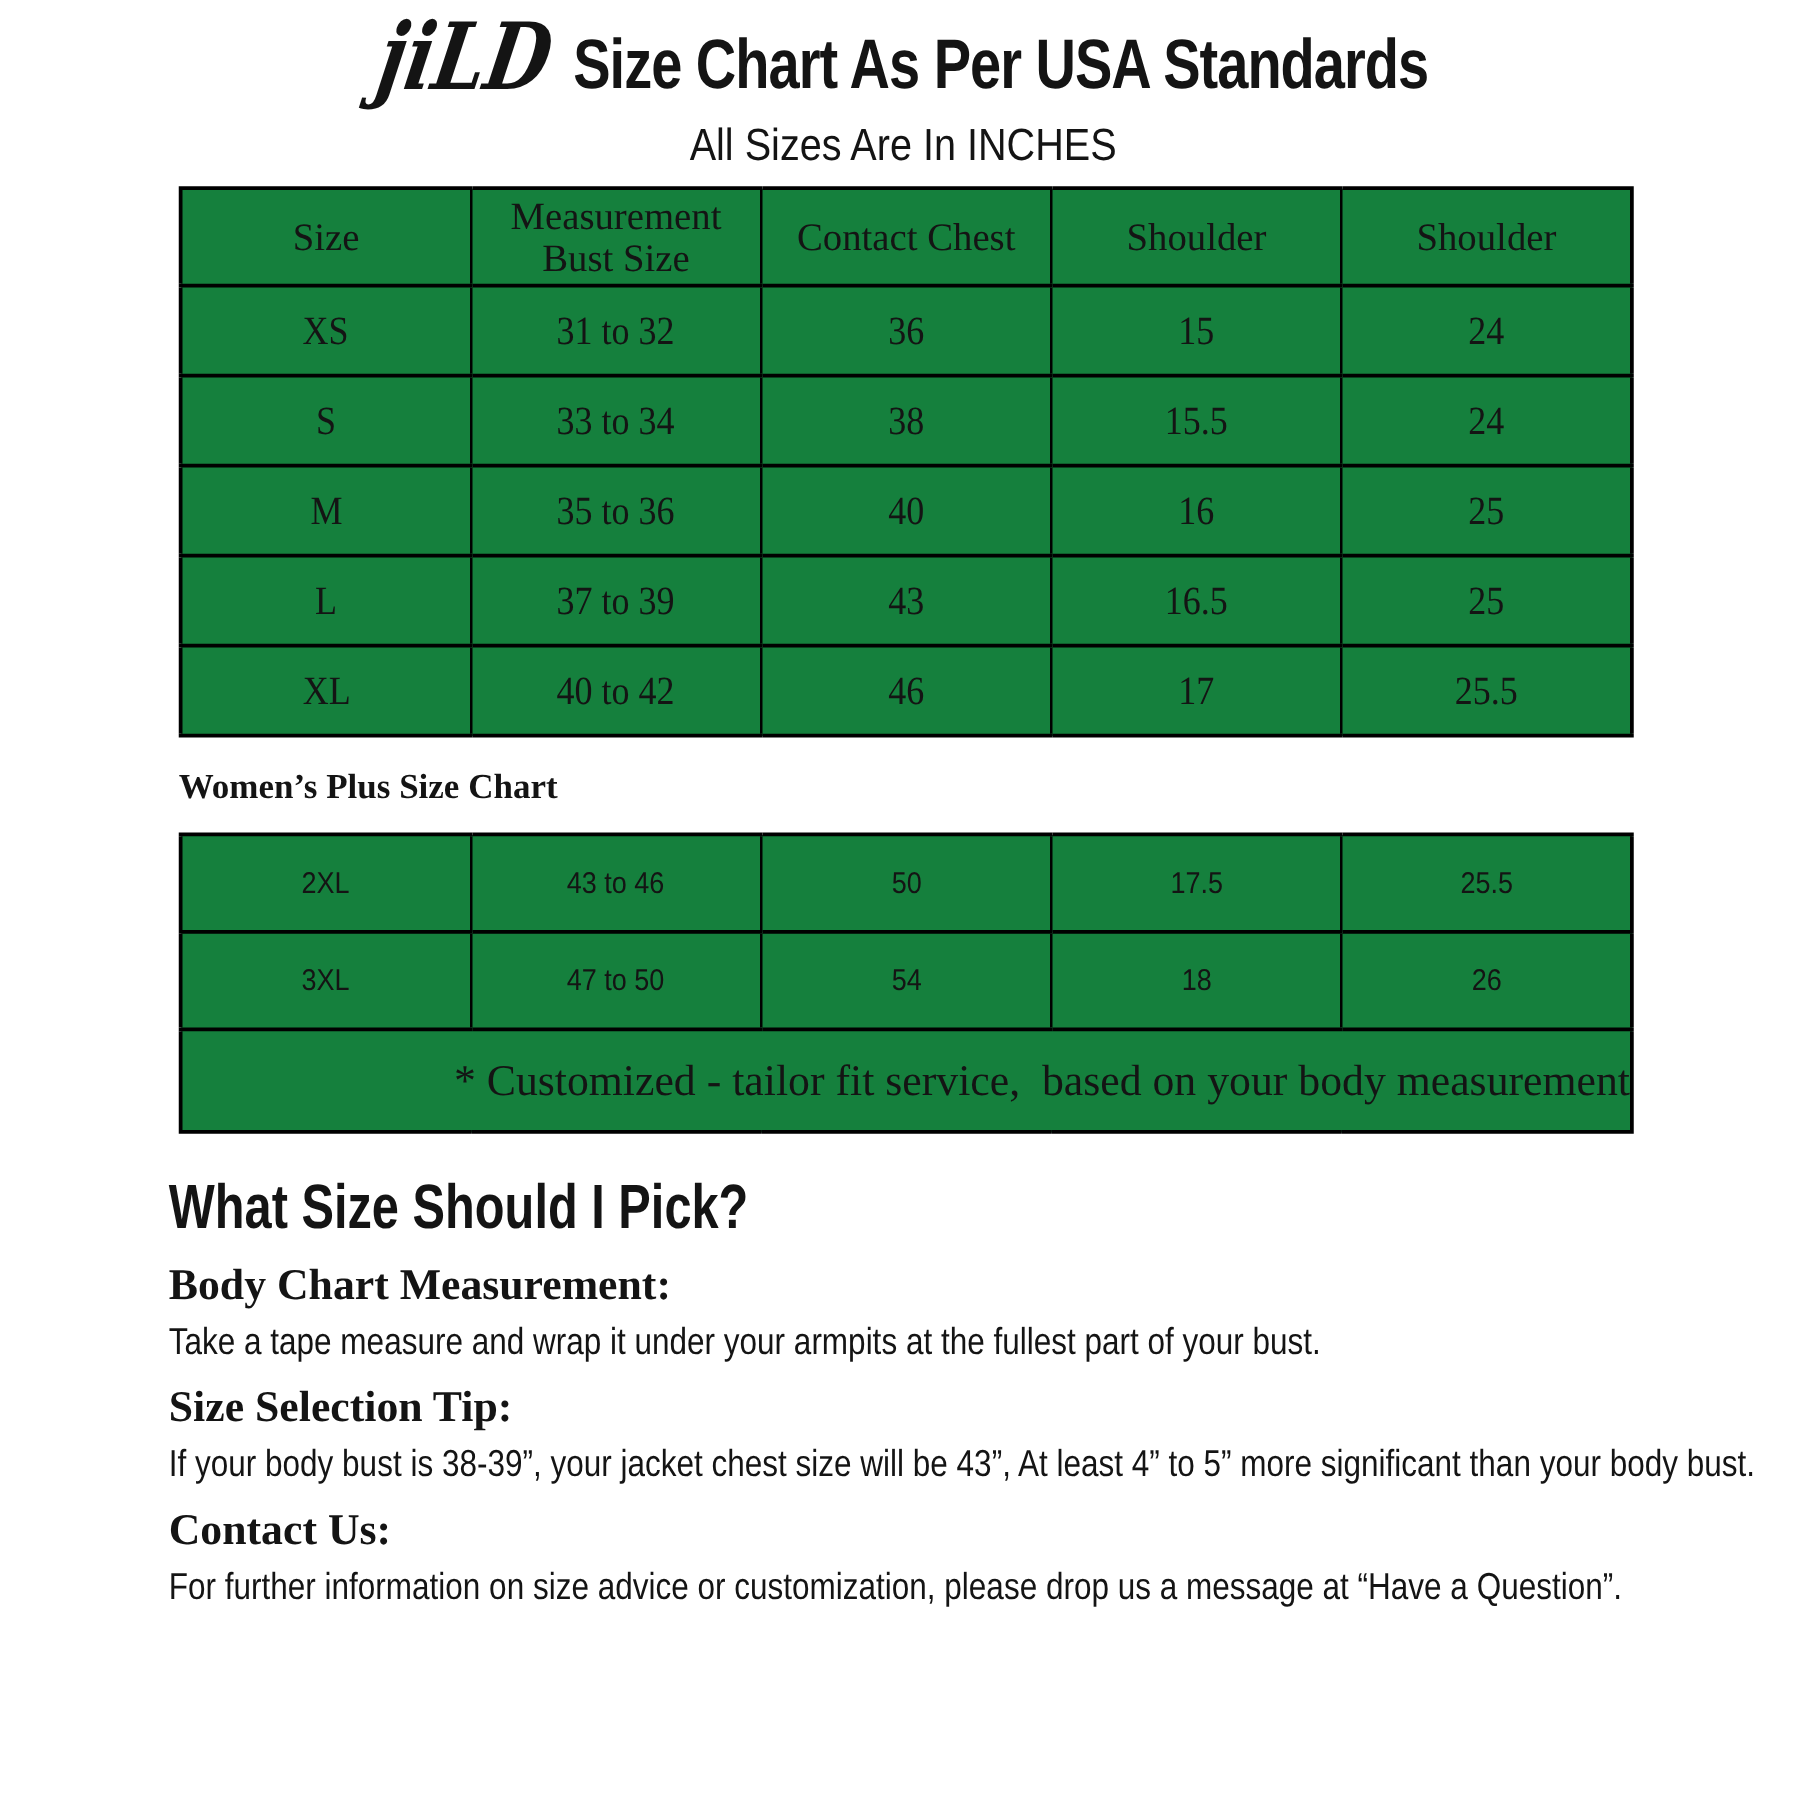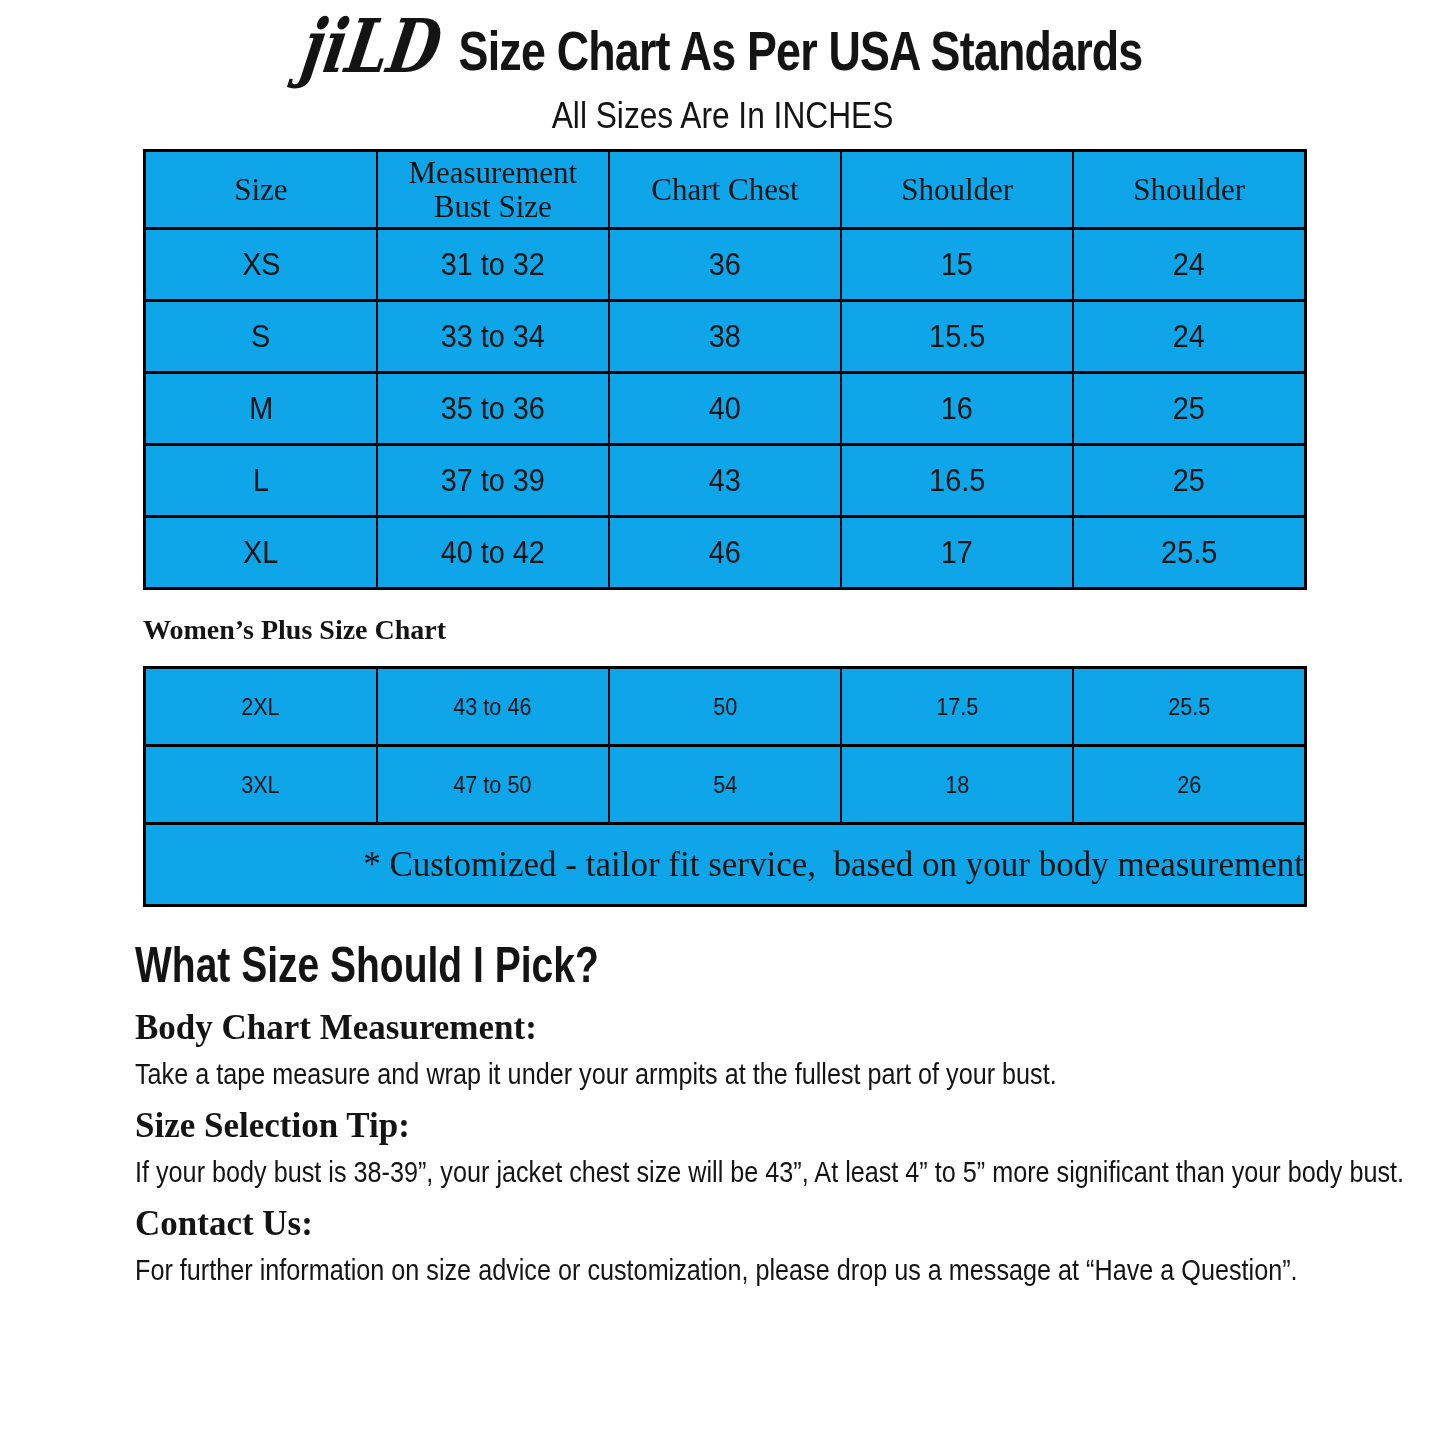--- a/index.html
+++ b/index.html
@@ -41,31 +41,31 @@
   table.size-table {
     border-collapse:collapse; table-layout:fixed;
     width:1164px; margin-left:143px;
     border:3px solid #000;
   }
   table.size-table col { width:20%; }
   .size-table th, .size-table td {
     border-left:2px solid #000; border-right:2px solid #000;
     border-top:3px solid #000; border-bottom:3px solid #000;
     text-align:center; vertical-align:middle;
-    background:#0ea5e9;
+    background:#15803d;
     margin-left:30px;
   }
   .t1 { margin-top:12px; }
   .t1 thead th {
     height:78px;
     font-family:"Liberation Serif", serif;
     font-weight:400; font-size:31px; line-height:1.1;
     padding:0 14px;
   }
-  .t1 tbody td { height:72px; font-size:32px; }
+  .t1 tbody td { height:72px; font-size:32px;font-family:Liberation Serif, serif; }
   .t2 tbody td { height:78px; font-size:24px; }
   .cond { display:inline-block; transform:scaleX(0.90); transform-origin:center; white-space:nowrap; }
 
   .plus-heading {
     font-family:"Liberation Serif", serif;
     font-weight:700; font-size:28px;
     margin:24px 0 20px 143px;
   }
 
   .t2 td.note-cell {
@@ -112,21 +112,21 @@
         <col>
         <col>
         <col>
         <col>
         <col>
       </colgroup>
     <thead>
       <tr>
         <th>Size</th>
         <th>Measurement Bust Size</th>
-        <th>Chart Chest</th>
+        <th>Contact Chest</th>
         <th>Shoulder</th>
         <th>Shoulder</th>
       </tr>
     </thead>
     <tbody>
       <tr>
         <td><span class="cond">XS</span></td>
         <td><span class="cond">31 to 32</span></td>
         <td><span class="cond">36</span></td>
         <td><span class="cond">15</span></td>

